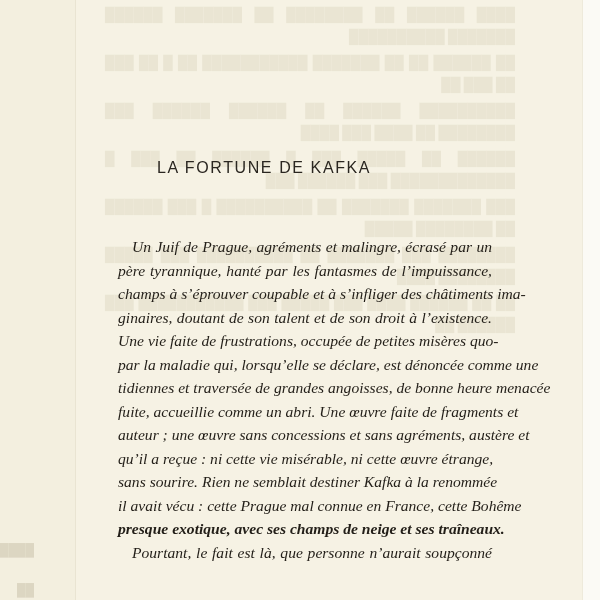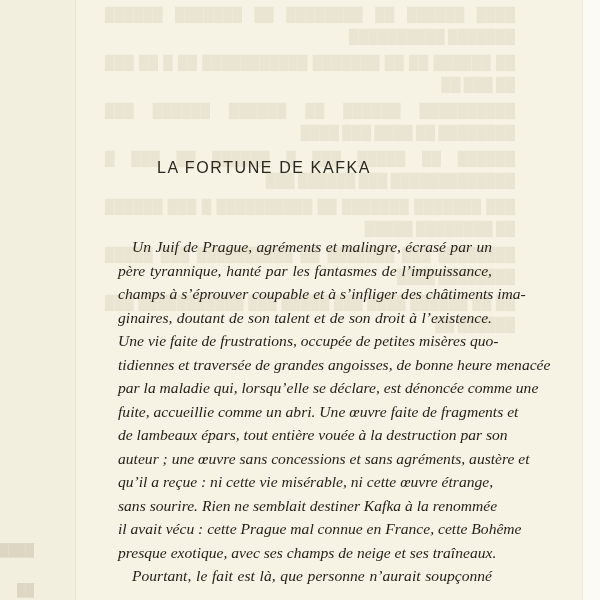--- a/index.html
+++ b/index.html
@@ -87,21 +87,21 @@
       color: #221e18;
       text-align: justify;
       text-align-last: justify;
     }
     .line {
       display: block;
       white-space: nowrap;
       text-align: justify;
       text-align-last: justify;
     }
-    .line.last { text-align-last: left; }
+    .line.last { text-align-last: left; font-weight: bold; }
     .line.indent { padding-left: 14px; }
   </style>
 </head>
 <body>
 
 <div class="scan">
   <div class="left-margin"></div>
   <div class="page-edge-left"></div>
   <div class="page"></div>
   <div class="right-edge"></div>
@@ -119,24 +119,23 @@
 
   <div class="title">LA FORTUNE DE KAFKA</div>
 
   <div class="body-text">
     <div>
       <span class="line indent">Un Juif de Prague, agréments et malingre, écrasé par un</span>
       <span class="line">père tyrannique, hanté par les fantasmes de l’impuissance,</span>
       <span class="line">champs à s’éprouver coupable et à s’infliger des châtiments ima-</span>
       <span class="line">ginaires, doutant de son talent et de son droit à l’existence.</span>
       <span class="line">Une vie faite de frustrations, occupée de petites misères quo-</span>
+      <span class="line">par la maladie qui, lorsqu’elle se déclare, est dénoncée comme une</span>
       <span class="line">tidiennes et traversée de grandes angoisses, de bonne heure menacée</span>
-      <span class="line">par la maladie qui, lorsqu’elle se déclare, est dénoncée comme une</span>
       <span class="line">fuite, accueillie comme un abri. Une œuvre faite de fragments et</span>
-      <span class="line">de lambeaux épars, tout entière vouée à la destruction par son</span>
       <span class="line">auteur ; une œuvre sans concessions et sans agréments, austère et</span>
       <span class="line">qu’il a reçue : ni cette vie misérable, ni cette œuvre étrange,</span>
       <span class="line">sans sourire. Rien ne semblait destiner Kafka à la renommée</span>
       <span class="line">il avait vécu : cette Prague mal connue en France, cette Bohême</span>
       <span class="line last">presque exotique, avec ses champs de neige et ses traîneaux.</span>
     </div>
     <div>
       <span class="line indent">Pourtant, le fait est là, que personne n’aurait soupçonné</span>
 
     </div>

